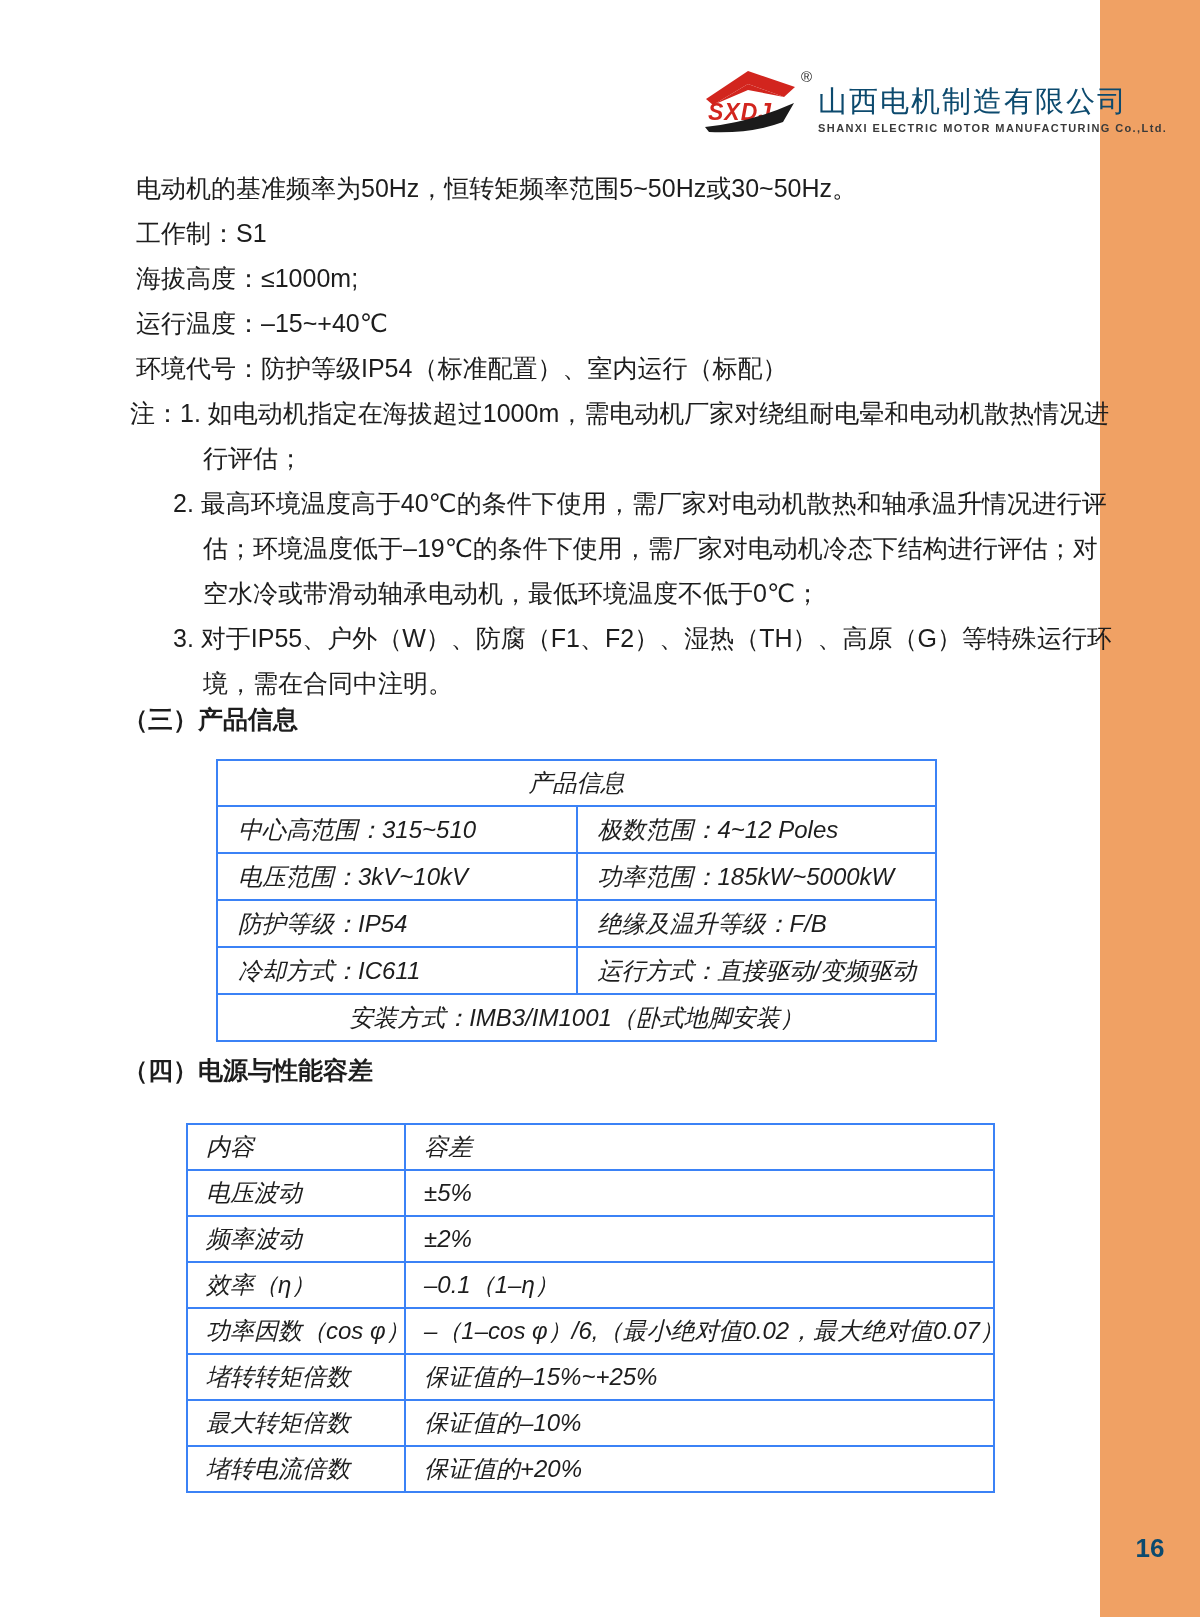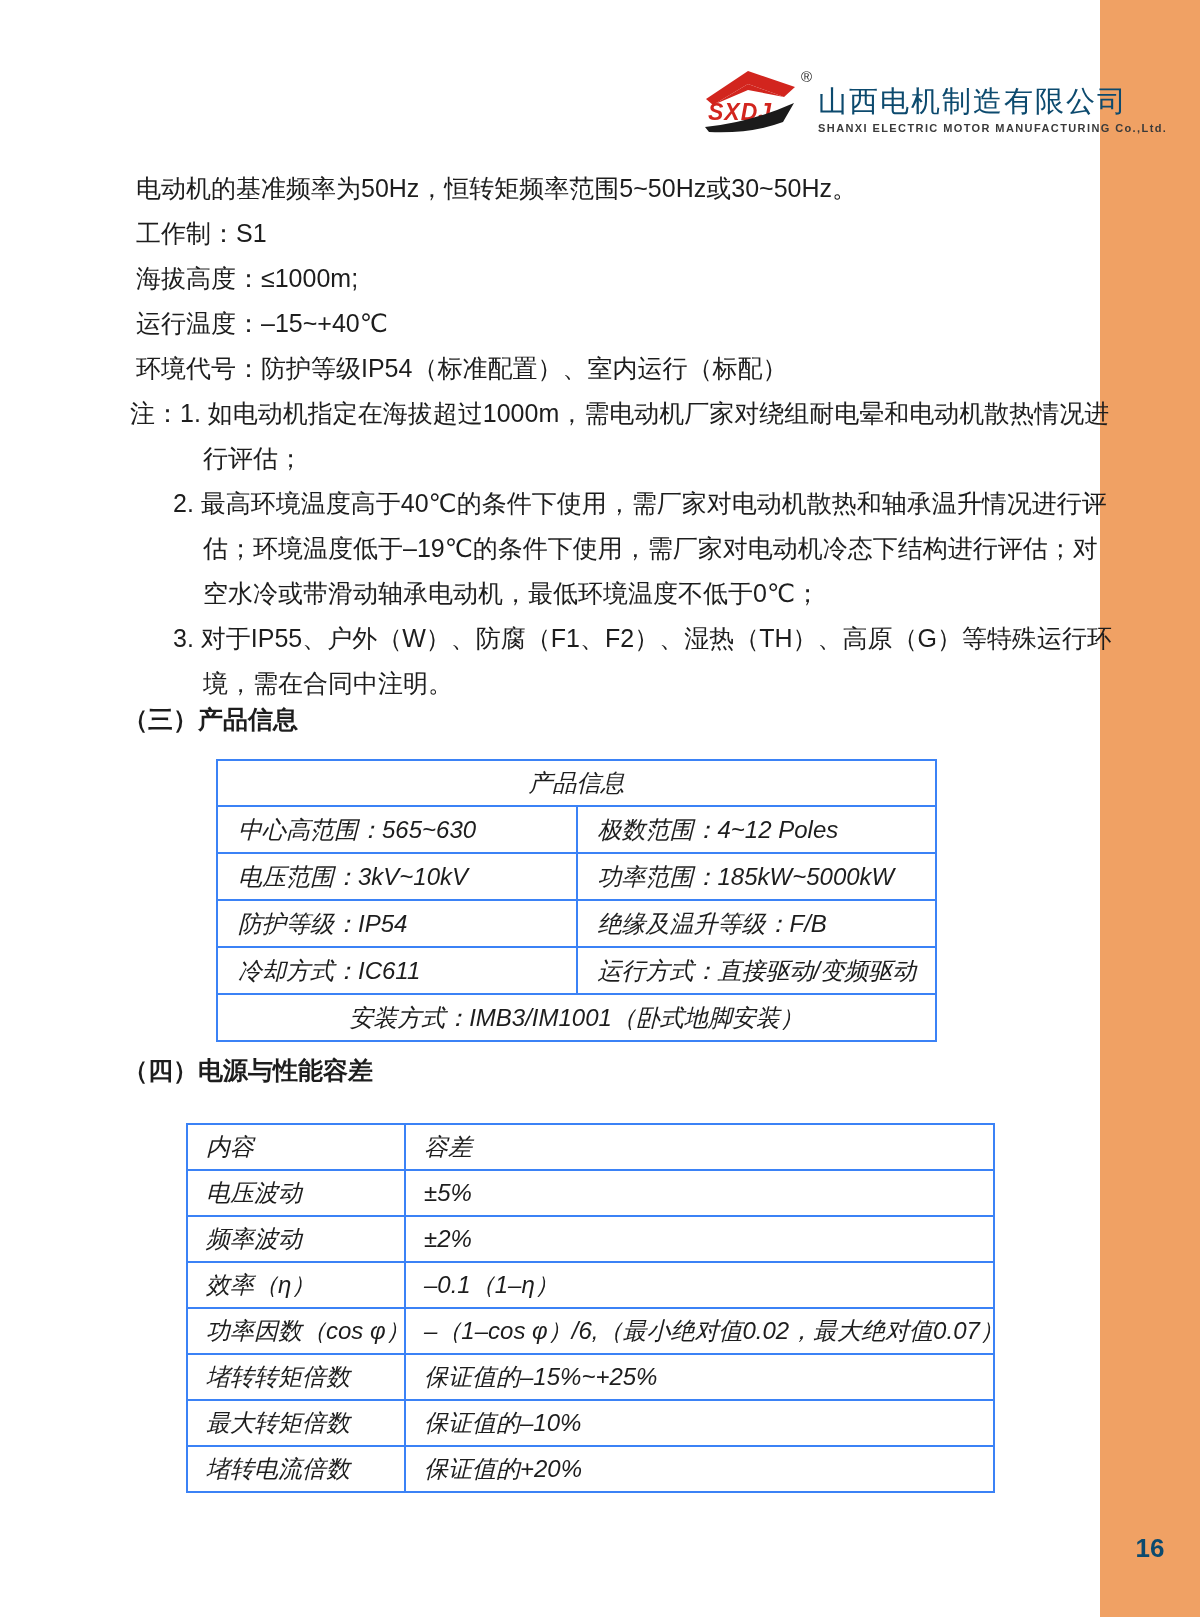--- a/index.html
+++ b/index.html
@@ -86,21 +86,21 @@
 <table class="t1">
   <colgroup>
       <col style="width:50%">
       <col style="width:50%">
     </colgroup>
   <tbody>
       <tr>
         <td colspan="2" class="tt">产品信息</td>
       </tr>
   <tr>
-    <td>中心高范围：565~630</td>
+    <td>中心高范围：315~510</td>
     <td>极数范围：4~12 Poles</td>
   </tr>
   <tr>
     <td>电压范围：3kV~10kV</td>
     <td>功率范围：185kW~5000kW</td>
   </tr>
   <tr>
     <td>防护等级：IP54</td>
     <td>绝缘及温升等级：F/B</td>
   </tr>

